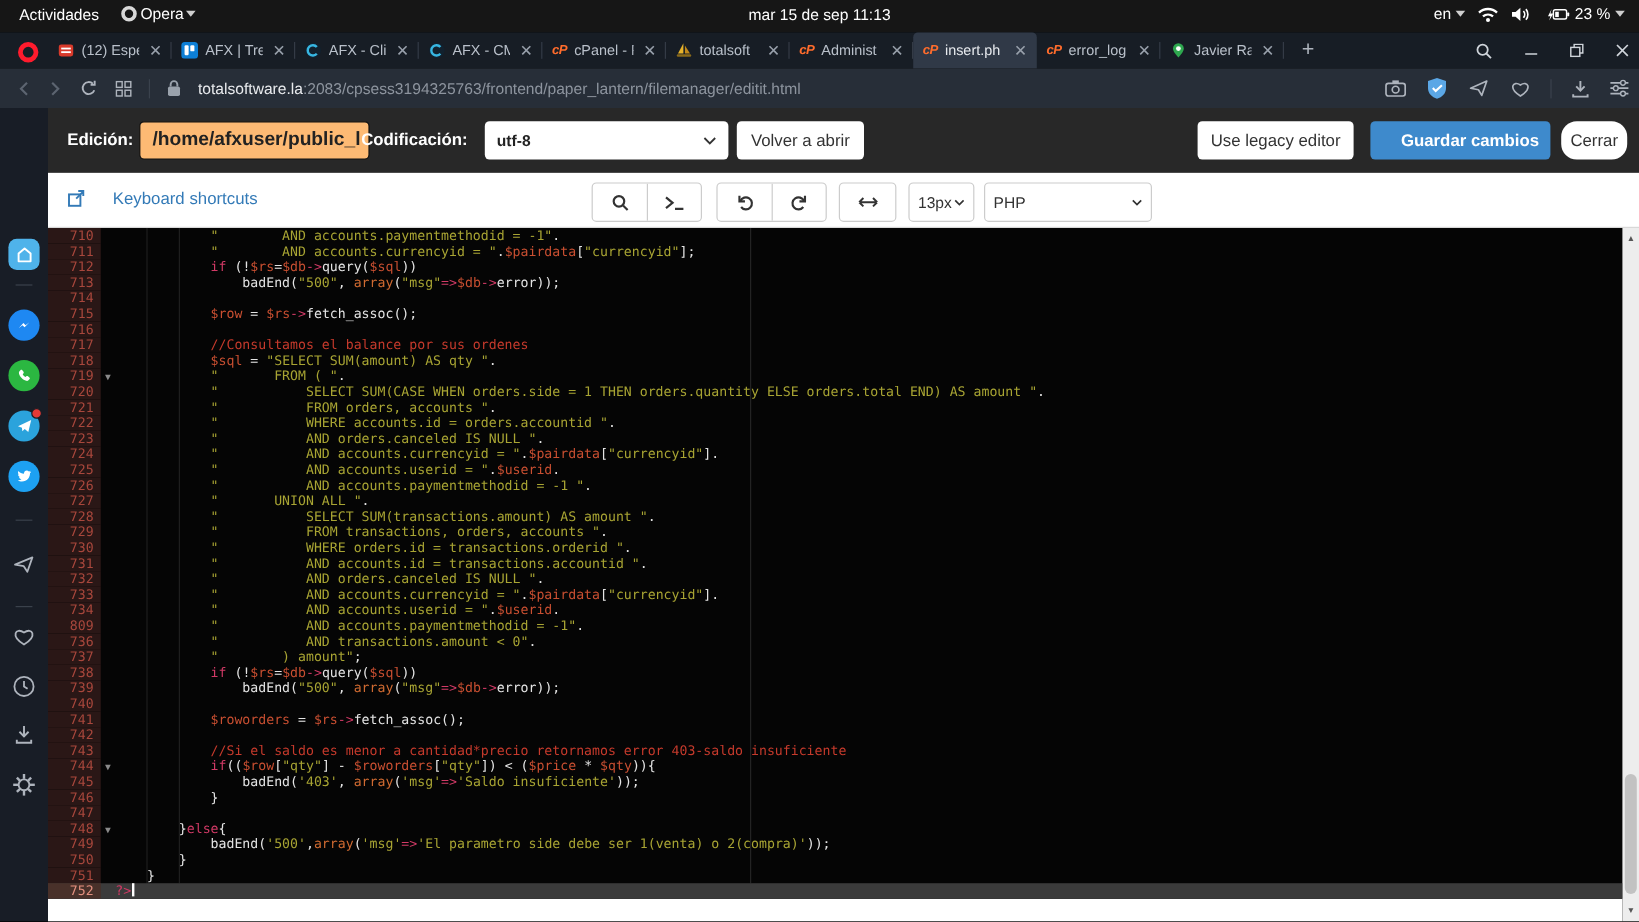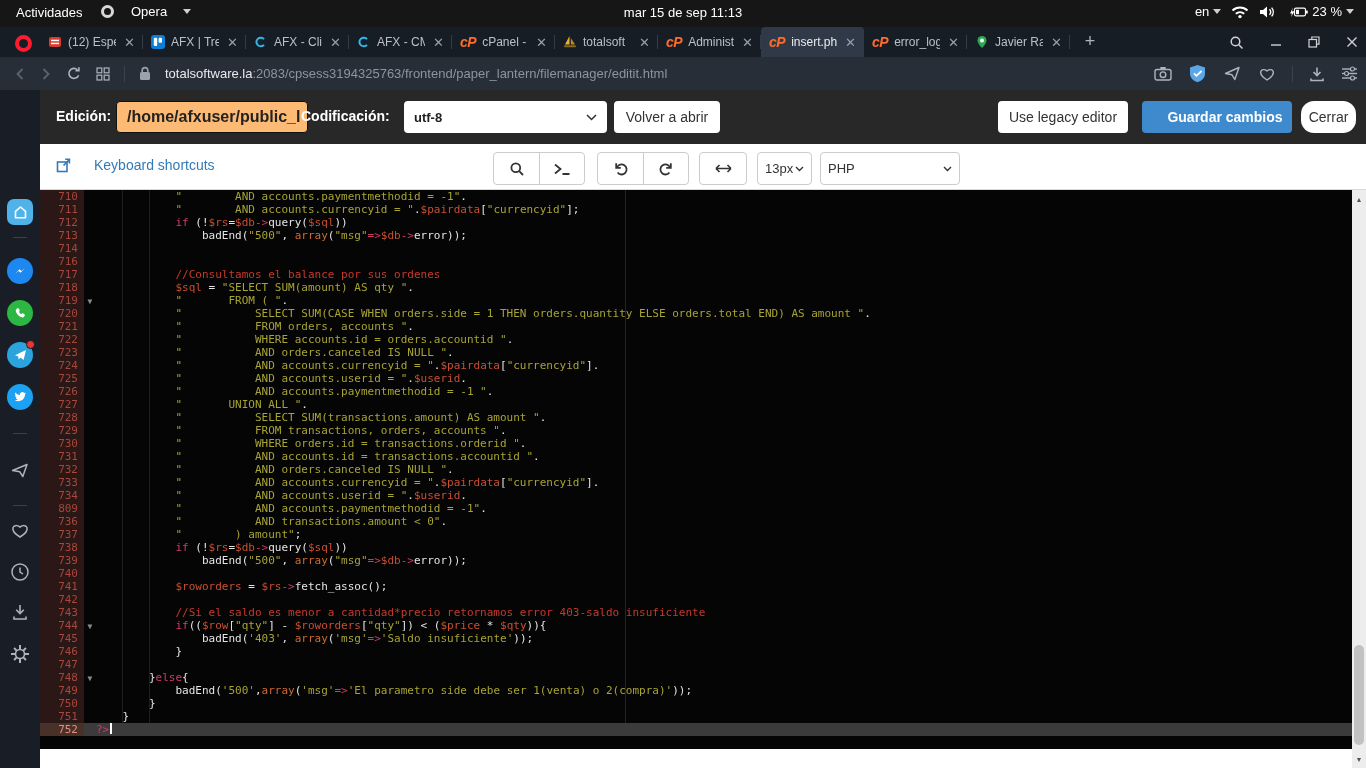--- a/index.html
+++ b/index.html
@@ -2,35 +2,35 @@
 <html><head>
 <meta charset="utf-8">
 <style>
   * { margin:0; padding:0; box-sizing:border-box; }
   html,body { width:1366px; height:768px; overflow:hidden; background:#000; font-family:"Liberation Sans",sans-serif; }
   #screen { position:relative; width:1366px; height:768px; }
 
   
   .topbar { position:absolute; left:0; top:0; width:1366px; height:27px; background:#161616; color:#fff; font-size:13px; }
   .topbar .activities { position:absolute; left:16px; top:5px; cursor:default; }
-  .topbar .appmenu { position:absolute; left:100px; top:4px; display:flex; align-items:center; gap:16px; }
+  .topbar .appmenu { position:absolute; left:100px; top:4px; display:flex; align-items:center; gap:2px; }
   .topbar .clock { position:absolute; left:0; right:0; top:5px; text-align:center; }
   .topbar .tray { position:absolute; right:12px; top:4px; display:flex; align-items:center; gap:10px;text-align:center; }
   .caret-dn { width:0; height:0; border-left:4px solid transparent; border-right:4px solid transparent; border-top:5px solid #cfcfcf; display:inline-block; }
 
   
   .tabbar { position:absolute; left:0; top:27px; width:1366px; height:30px; background:#171d25; }
   .opera-btn { position:absolute; left:12px; top:5px; width:22px; height:22px; display:flex; align-items:center; justify-content:center; cursor:pointer; }
   .tabs { position:absolute; left:40px; top:0; height:30px; display:flex; }
   .tab { width:103px; height:30px; display:flex; align-items:center; padding:0 6px 0 8px; gap:6px; color:#b9c0ca; font-size:12px; position:relative; cursor:pointer; }
   .tab .sep { position:absolute; right:0; top:8px; width:1px; height:14px; background:#343b46; }
   .tab.active { background:#303947; color:#e8ebef; border-radius:4px 4px 0 0; }
   .tab .lbl { flex:1; overflow:hidden; white-space:nowrap; }
   .tab .x { color:#98a0ab; font-size:13px; line-height:13px; padding:1px 2px; cursor:pointer; }
-  .fav-cp { color:#ff6c2c; font-weight:bold; font-style:italic; font-size:14px; letter-spacing:-0.5px; }
+  .fav-cp { color:#ff6c2c; font-weight:bold; font-style:italic; font-size:11px; letter-spacing:-0.5px; }
   .newtab { position:absolute; left:1078px; top:3px; width:24px; height:24px; color:#aeb4bd; font-size:18px; text-align:center; line-height:23px; cursor:pointer; }
   .tab-right { position:absolute; right:8px; top:0; height:30px; display:flex; align-items:center; gap:26px; }
   .winbtn { cursor:pointer; color:#cfd4da; font-size:14px; display:flex; align-items:center; }
 
   
   .addrbar { position:absolute; left:0; top:57px; width:1366px; height:33px; background:#272e38; display:flex; align-items:center; }
   .nav-ic { margin-left:14px; display:flex; align-items:center; cursor:pointer; }
   .addr-sep { width:1px; height:16px; background:#3a424d; margin-left:14px; }
   .url { margin-left:14px; font-size:13px; color:#8d949e; white-space:nowrap; }
   .url b { color:#e8eaed; font-weight:normal; }
@@ -461,20 +461,21 @@
   <div class="code-wrap">
     <div class="iguide" style="left:82px;"></div>
     <div class="iguide" style="left:109px;"></div>
     <div class="ruler"></div>
     <div>
         <div class="cl"><span class="g">710</span><span class="fd"></span><span>            <span class="tk-s">"        AND accounts.paymentmethodid = -1"</span><span class="tk-p">.</span></span></div>
         <div class="cl"><span class="g">711</span><span class="fd"></span><span>            <span class="tk-s">"        AND accounts.currencyid = "</span><span class="tk-p">.</span><span class="tk-v">$pairdata</span><span class="tk-p">[</span><span class="tk-s">"currencyid"</span><span class="tk-p">];</span></span></div>
         <div class="cl"><span class="g">712</span><span class="fd"></span><span>            <span class="tk-k">if</span><span class="tk-p"> (!</span><span class="tk-v">$rs</span><span class="tk-p">=</span><span class="tk-v">$db</span><span class="tk-k">-&gt;</span><span class="tk-p">query(</span><span class="tk-v">$sql</span><span class="tk-p">))</span></span></div>
         <div class="cl"><span class="g">713</span><span class="fd"></span><span>                <span class="tk-p">badEnd(</span><span class="tk-s">"500"</span><span class="tk-p">, </span><span class="tk-a">array</span><span class="tk-p">(</span><span class="tk-s">"msg"</span><span class="tk-k">=&gt;</span><span class="tk-v">$db</span><span class="tk-k">-&gt;</span><span class="tk-p">error));</span></span></div>
         <div class="cl"><span class="g">714</span><span class="fd"></span><span></span></div>
+        <div class="cl"><span class="g">715</span><span class="fd"></span><span>            <span class="tk-v">$row</span><span class="tk-p"> = </span><span class="tk-v">$rs</span><span class="tk-k">-&gt;</span><span class="tk-p">fetch_assoc();</span></span></div>
         <div class="cl"><span class="g">716</span><span class="fd"></span><span></span></div>
         <div class="cl"><span class="g">717</span><span class="fd"></span><span>            <span class="tk-c">//Consultamos el balance por sus ordenes</span></span></div>
         <div class="cl"><span class="g">718</span><span class="fd"></span><span>            <span class="tk-v">$sql</span><span class="tk-p"> = </span><span class="tk-s">"SELECT SUM(amount) AS qty "</span><span class="tk-p">.</span></span></div>
         <div class="cl"><span class="g">719</span><span class="fd">▼</span><span>            <span class="tk-s">"       FROM ( "</span><span class="tk-p">.</span></span></div>
         <div class="cl"><span class="g">720</span><span class="fd"></span><span>            <span class="tk-s">"           SELECT SUM(CASE WHEN orders.side = 1 THEN orders.quantity ELSE orders.total END) AS amount "</span><span class="tk-p">.</span></span></div>
         <div class="cl"><span class="g">721</span><span class="fd"></span><span>            <span class="tk-s">"           FROM orders, accounts "</span><span class="tk-p">.</span></span></div>
         <div class="cl"><span class="g">722</span><span class="fd"></span><span>            <span class="tk-s">"           WHERE accounts.id = orders.accountid "</span><span class="tk-p">.</span></span></div>
         <div class="cl"><span class="g">723</span><span class="fd"></span><span>            <span class="tk-s">"           AND orders.canceled IS NULL "</span><span class="tk-p">.</span></span></div>
         <div class="cl"><span class="g">724</span><span class="fd"></span><span>            <span class="tk-s">"           AND accounts.currencyid = "</span><span class="tk-p">.</span><span class="tk-v">$pairdata</span><span class="tk-p">[</span><span class="tk-s">"currencyid"</span><span class="tk-p">].</span></span></div>
         <div class="cl"><span class="g">725</span><span class="fd"></span><span>            <span class="tk-s">"           AND accounts.userid = "</span><span class="tk-p">.</span><span class="tk-v">$userid</span><span class="tk-p">.</span></span></div>

